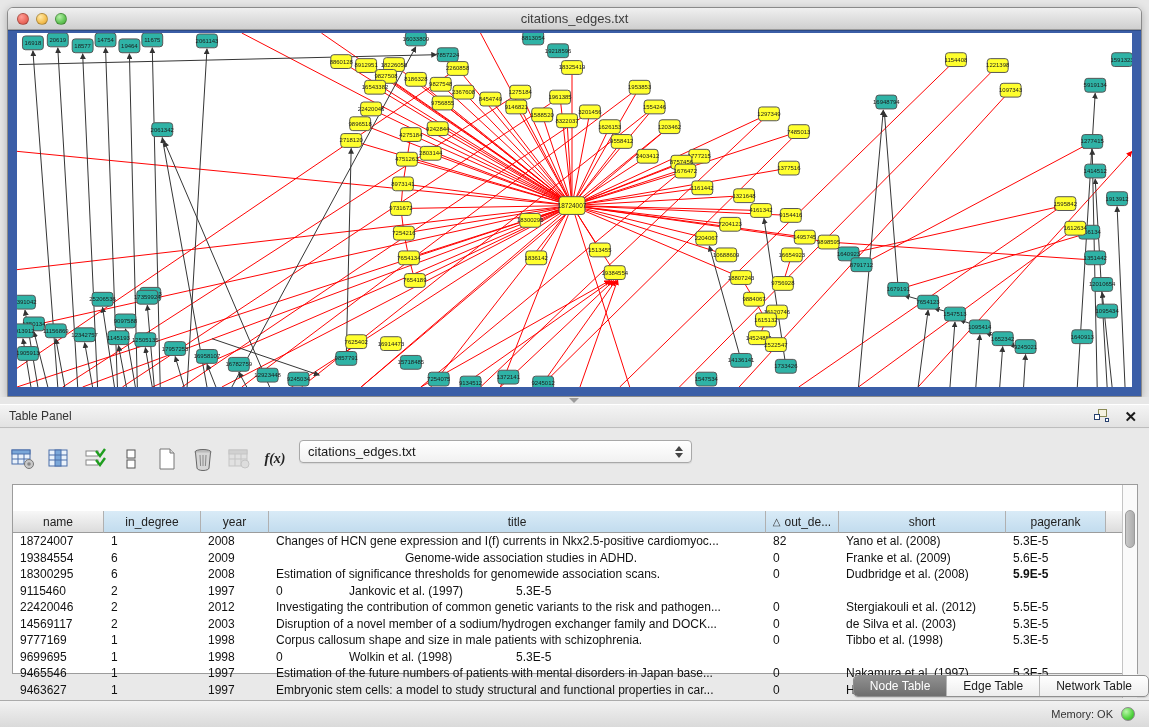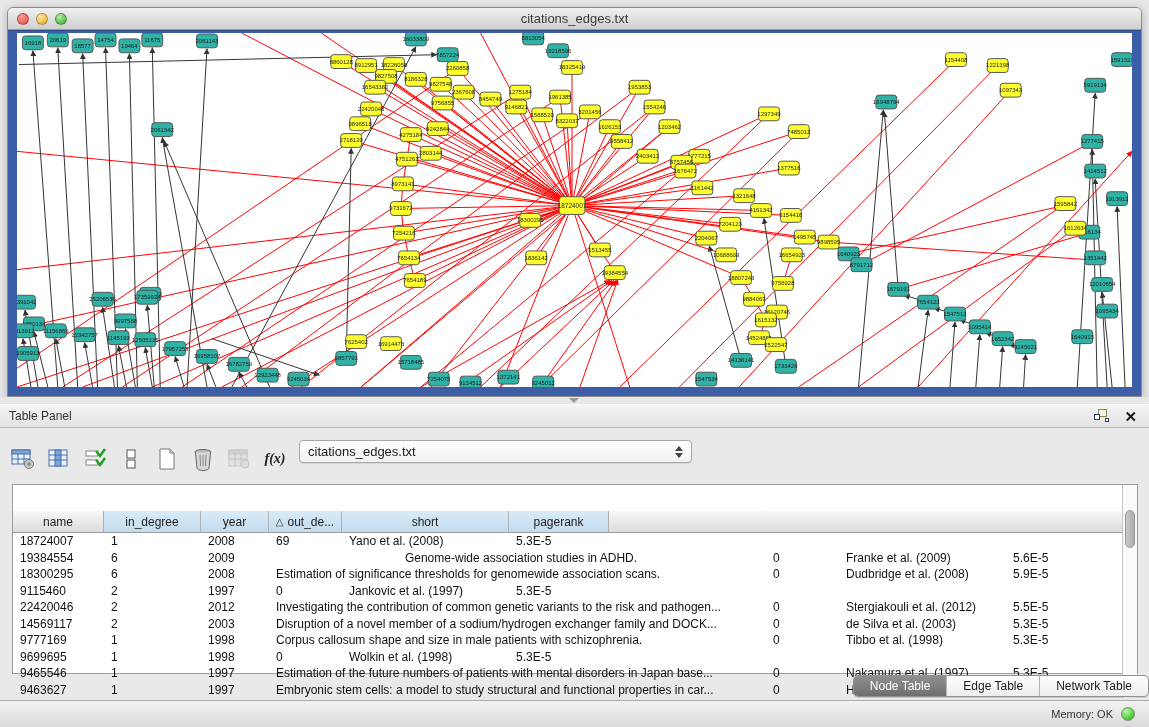--- a/index.html
+++ b/index.html
@@ -881,58 +881,62 @@
         <div class="tbl-head" id="thead">
             <div class="th" style="width: 91px;">
               <span>name</span>
             </div>
             <div class="th hl" style="width: 97px;">
               <span>in_degree</span>
             </div>
             <div class="th hl" style="width: 68px;">
               <span>year</span>
             </div>
+            <div class="th hl" style="width: 497px;">
+              <span>title</span>
+            </div>
             <div class="th hl" style="width: 73px;">
               <span class="sort">△</span>
               <span>out_de...</span>
             </div>
             <div class="th hl" style="width: 167px;">
               <span>short</span>
             </div>
             <div class="th hl" style="width: 100px;">
               <span>pagerank</span>
             </div>
             <div class="th filler" style="flex: 1 1 0%;"></div>
           </div>
         <div class="tbl-rows" id="tbody">
             <div class="tr">
               <div class="td" style="width: 91px;">18724007</div>
               <div class="td" style="width: 97px;">1</div>
               <div class="td" style="width: 68px;">2008</div>
-              <div class="td" style="width: 73px;">69</div>
+              <div class="td" style="width: 497px;">Changes of HCN gene expression and I(f) currents in Nkx2.5-positive cardiomyoc...</div>
+              <div class="td" style="width: 73px;">82</div>
               <div class="td" style="width: 167px;">Yano et al. (2008)</div>
               <div class="td" style="width: 100px;">5.3E-5</div>
             </div>
             <div class="tr">
               <div class="td" style="width: 91px;">19384554</div>
               <div class="td" style="width: 97px;">6</div>
               <div class="td" style="width: 68px;">2009</div>
               <div class="td" style="width: 497px; text-align: center;">Genome-wide association studies in ADHD.</div>
               <div class="td" style="width: 73px;">0</div>
               <div class="td" style="width: 167px;">Franke et al. (2009)</div>
               <div class="td" style="width: 100px;">5.6E-5</div>
             </div>
             <div class="tr">
               <div class="td" style="width: 91px;">18300295</div>
               <div class="td" style="width: 97px;">6</div>
               <div class="td" style="width: 68px;">2008</div>
               <div class="td" style="width: 497px;">Estimation of significance thresholds for genomewide association scans.</div>
               <div class="td" style="width: 73px;">0</div>
               <div class="td" style="width: 167px;">Dudbridge et al. (2008)</div>
-              <div class="td" style="width: 100px;">5.9E-5</div>
+              <div class="td" style="width: 100px; font-weight: bold;">5.9E-5</div>
             </div>
             <div class="tr">
               <div class="td" style="width: 91px;">9115460</div>
               <div class="td" style="width: 97px;">2</div>
               <div class="td" style="width: 68px;">1997</div>
               <div class="td" style="width: 73px;">0</div>
               <div class="td" style="width: 167px;">Jankovic et al. (1997)</div>
               <div class="td" style="width: 100px;">5.3E-5</div>
             </div>
             <div class="tr">

